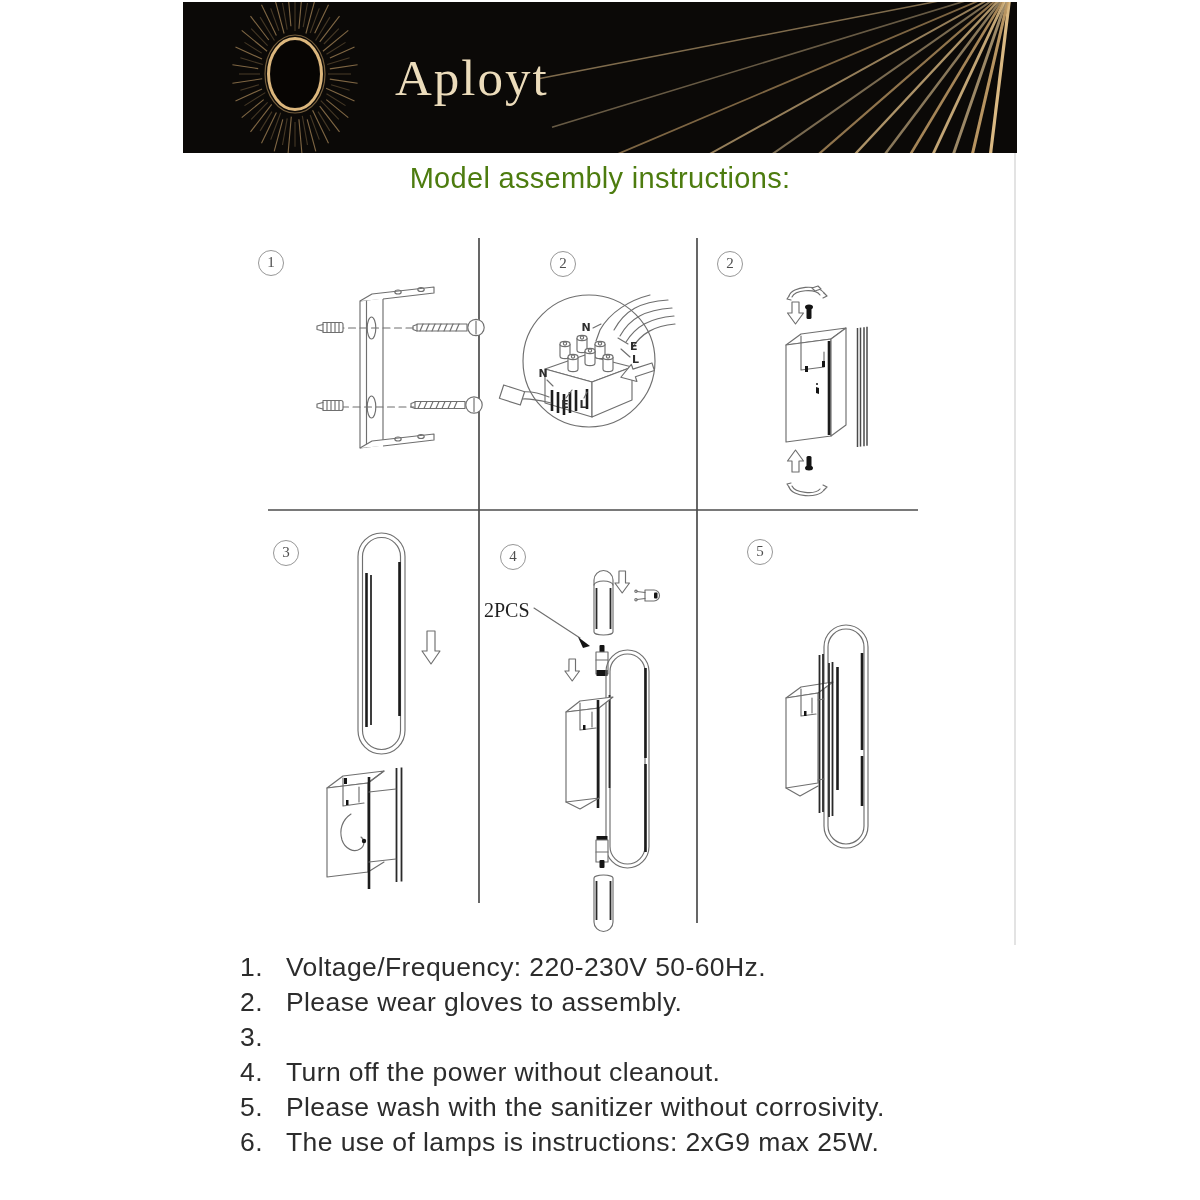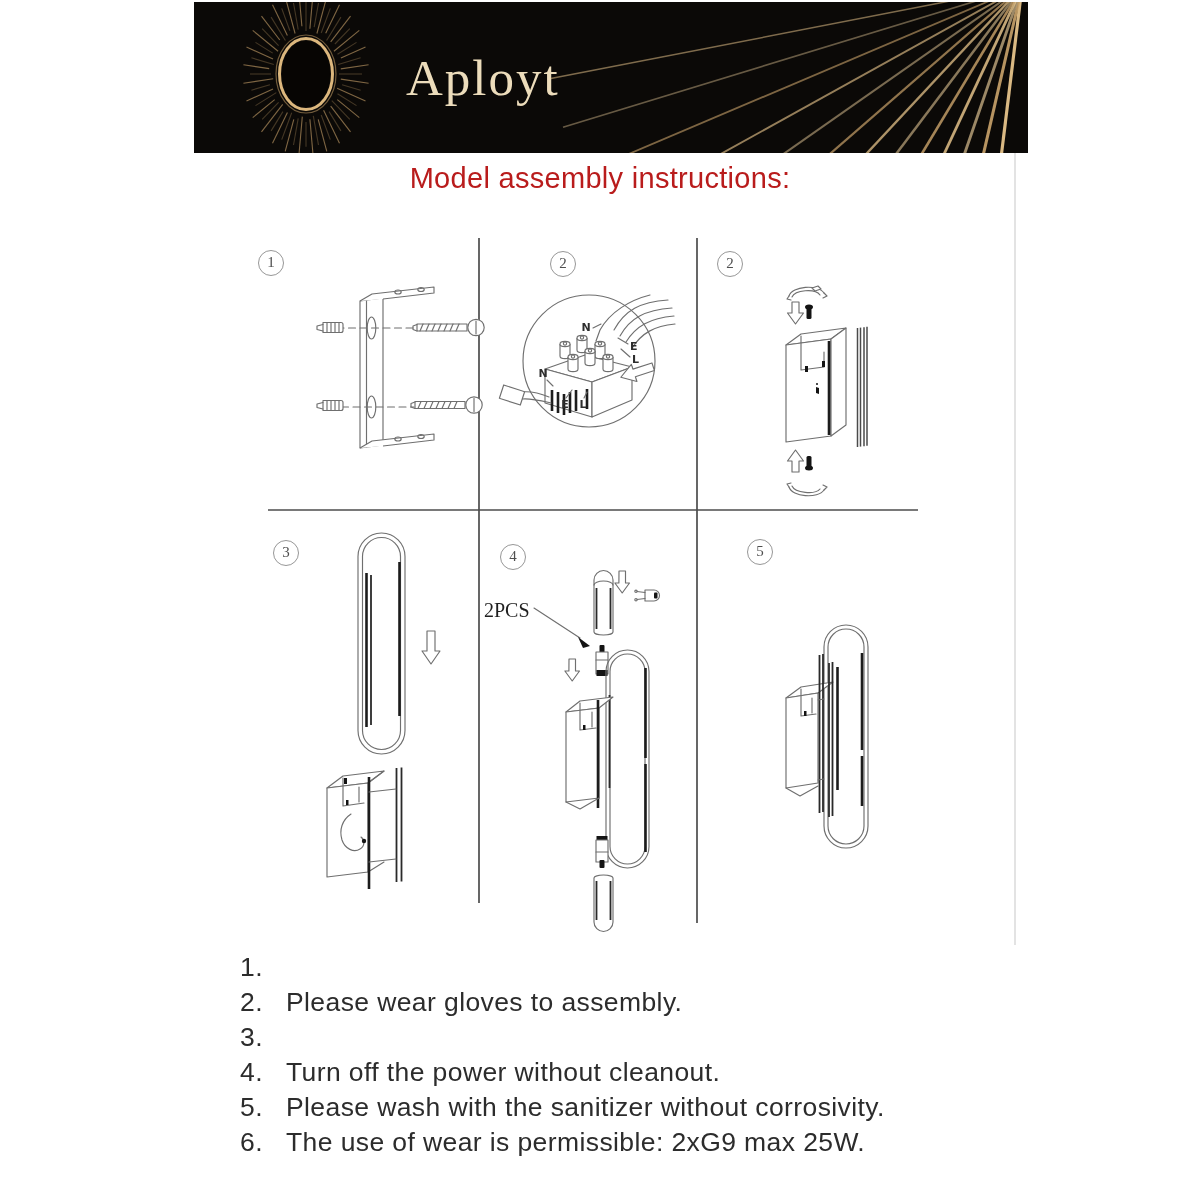--- a/index.html
+++ b/index.html
@@ -1,29 +1,29 @@
 <!DOCTYPE html>
 <html><head>
 <meta charset="utf-8">
 <style>
   html,body{margin:0;padding:0;background:#ffffff;}
   .page{position:relative;width:1200px;height:1200px;background:#ffffff;overflow:hidden;
         font-family:"Liberation Sans",sans-serif;}
 
   
-  .banner{position:absolute;left:183px;top:2px;width:834px;height:151px;background:#0b0907;margin-left:11px;}
+  .banner{position:absolute;left:183px;top:2px;width:834px;height:151px;background:#0b0907;}
   .banner svg{position:absolute;left:0;top:0;}
   .brand-text{font-family:"Liberation Serif",serif;letter-spacing:2px;}
 
   
   .photo-edge{position:absolute;left:1014px;top:153px;width:2px;height:792px;background:#e3e3e3;}
 
   
   .title{position:absolute;left:0;top:161px;width:1200px;text-align:center;
-         color:#b91c1c;font-size:29px;line-height:34px;letter-spacing:0.3px;}
+         color:#4d7c0f;font-size:29px;line-height:34px;letter-spacing:0.3px;}
 
   
   .diagram{position:absolute;left:183px;top:230px;width:834px;height:715px;}
   .badge{position:absolute;width:26px;height:26px;border:1.4px solid #979797;border-radius:50%;
          box-sizing:border-box;color:#4e4e4e;font:15px/23px "Liberation Serif",serif;text-align:center;
          background:#fff;}
 
   .ln{fill:none;stroke:#6f6f6f;stroke-width:1.15;stroke-linecap:round;stroke-linejoin:round;}
   .lnf{fill:#ffffff;stroke:#6f6f6f;stroke-width:1.15;stroke-linejoin:round;}
   .dk{stroke:#1c1c1c;stroke-width:2.6;fill:none;}
@@ -392,35 +392,36 @@
       <line class="dk2" x1="823" y1="654" x2="823" y2="812"></line>
       <line class="dk2" x1="829" y1="663" x2="829" y2="817"></line>
       <line class="dk2" x1="832.5" y1="662" x2="832.5" y2="816"></line>
       <path class="ln" d="M818,700 L824,699 M818,780 L824,779"></path>
     </g>
   </svg>
 
   <div class="inst">
     <div class="inst-row">
       <span class="inst-num">1.</span>
+      <span>Voltage/Frequency: 220-230V 50-60Hz.</span>
     </div>
     <div class="inst-row">
       <span class="inst-num">2.</span>
       <span>Please wear gloves to assembly.</span>
     </div>
     <div class="inst-row">
       <span class="inst-num">3.</span>
     </div>
     <div class="inst-row">
       <span class="inst-num">4.</span>
       <span>Turn off the power without cleanout.</span>
     </div>
     <div class="inst-row">
       <span class="inst-num">5.</span>
       <span>Please wash with the sanitizer without corrosivity.</span>
     </div>
     <div class="inst-row">
       <span class="inst-num">6.</span>
-      <span>The use of wear is permissible: 2xG9 max 25W.</span>
+      <span>The use of lamps is instructions: 2xG9 max 25W.</span>
     </div>
   </div>
 
 </div>
 
 </body></html>

